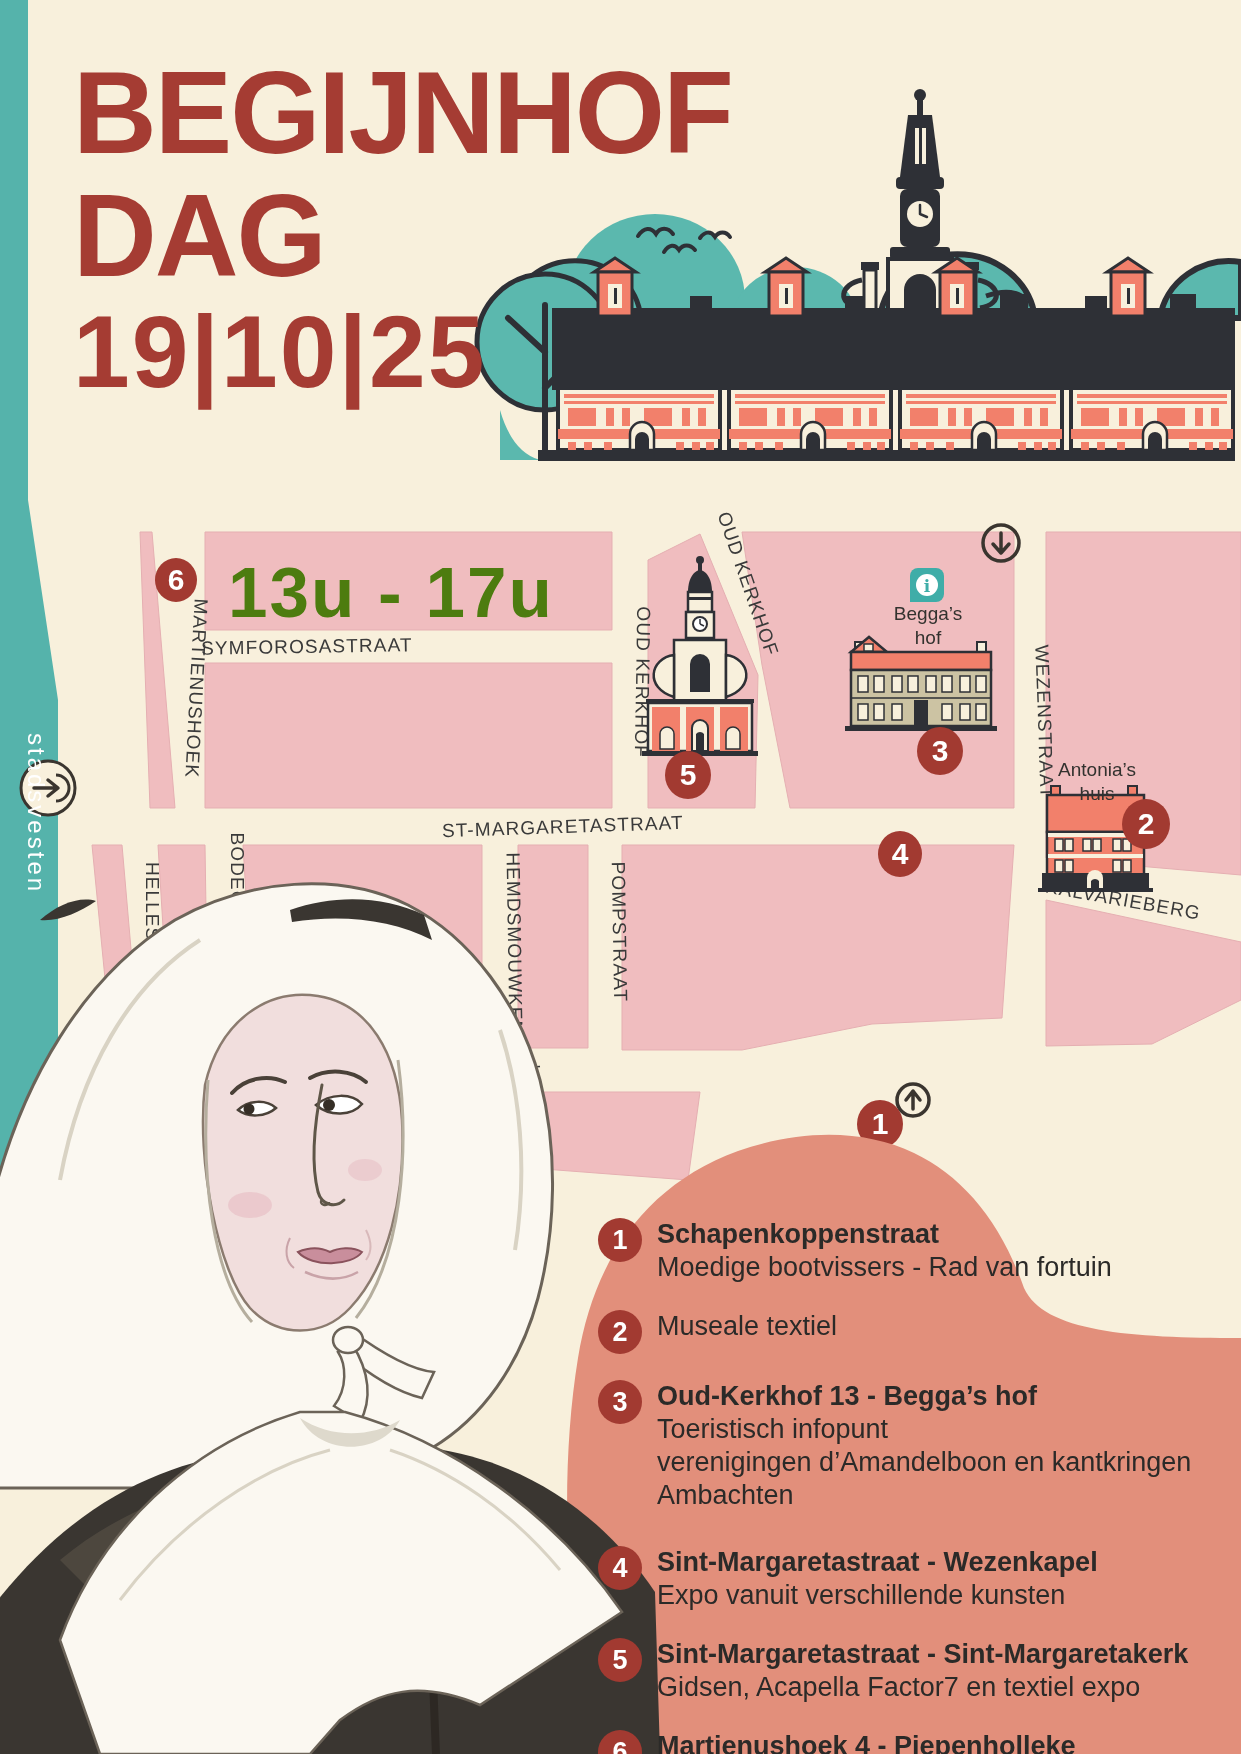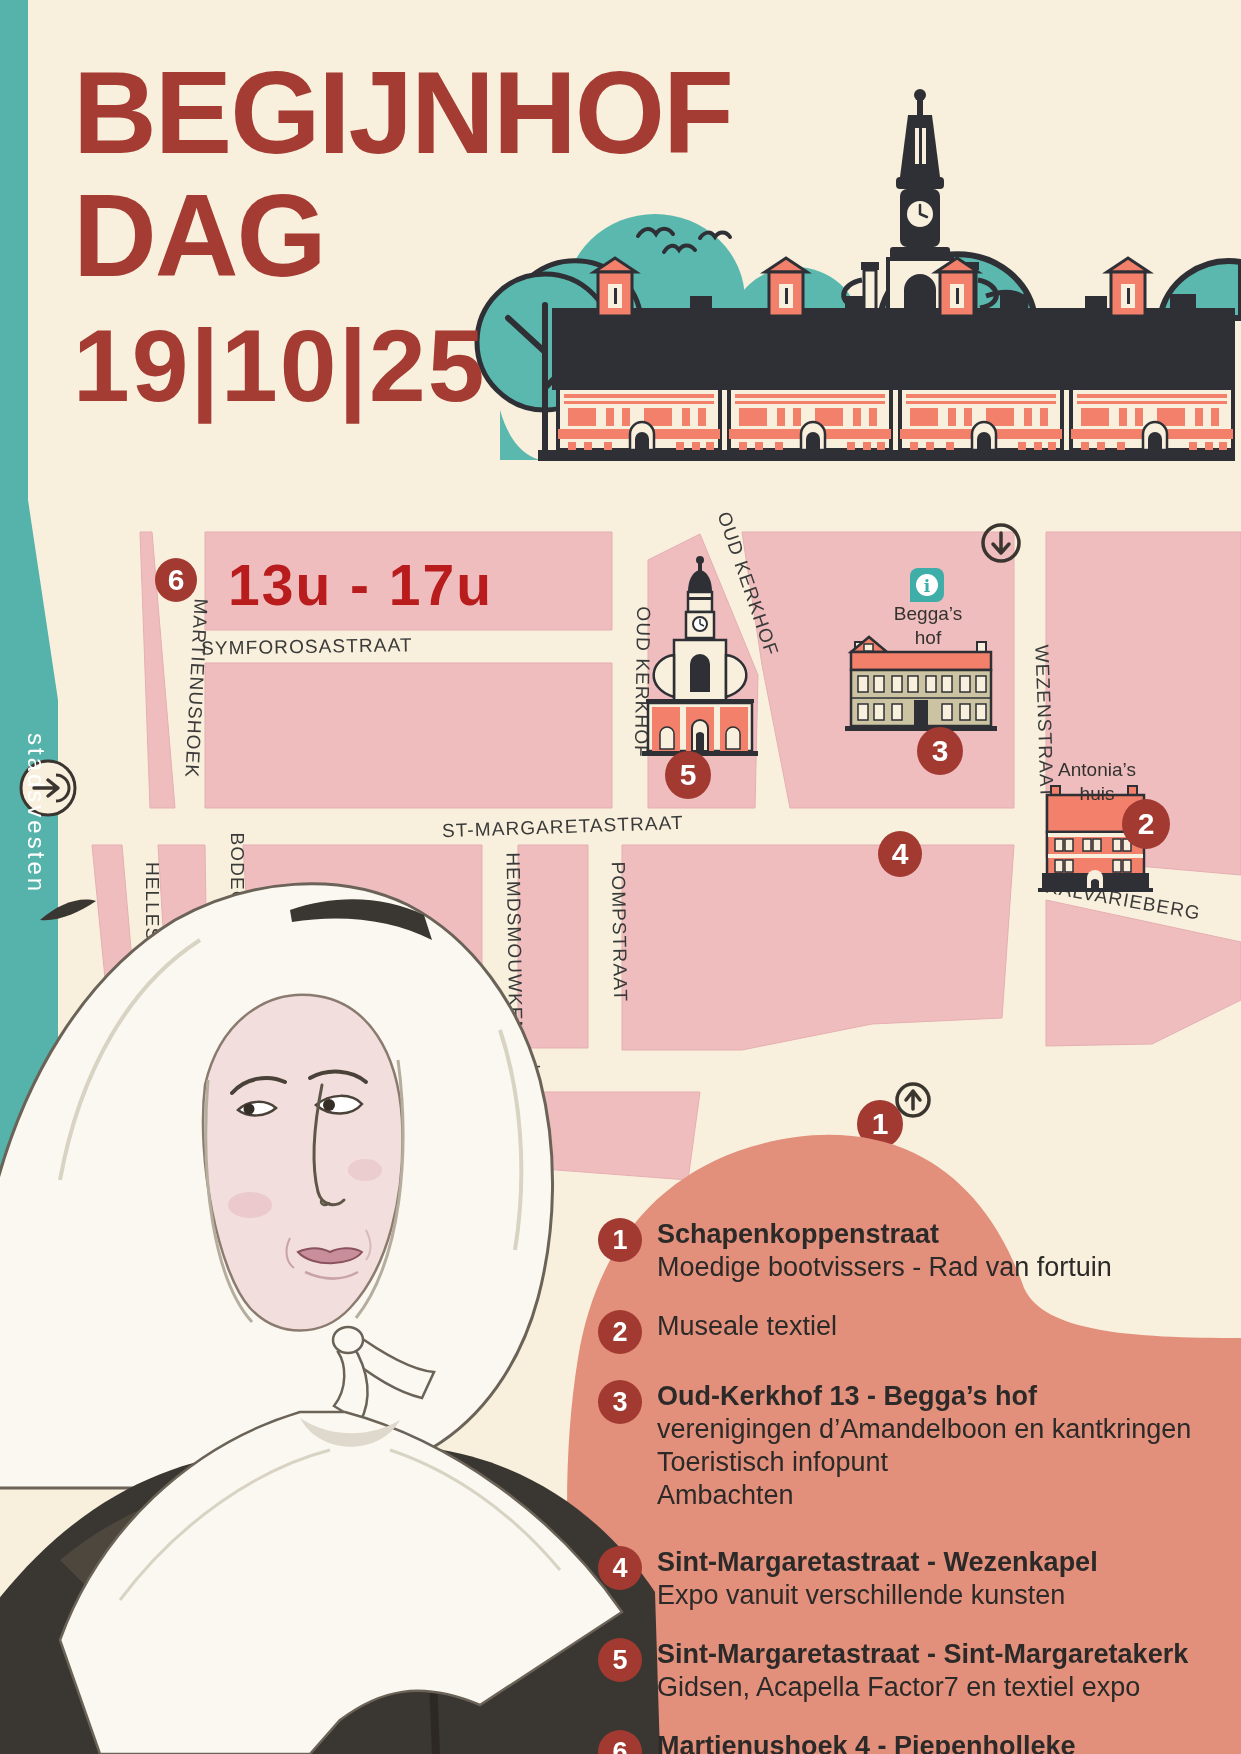--- a/index.html
+++ b/index.html
@@ -8,22 +8,22 @@
     background:#F8F0DC;
     font-family:"Liberation Sans", sans-serif;
   }
   svg text{font-family:"Liberation Sans", sans-serif;}
   #art{position:absolute;left:0;top:0;z-index:0;}
   .street{font-size:19px;letter-spacing:1.1px;fill:#3A3A3A;text-anchor:middle;}
   .marker-num{font-size:30px;font-weight:bold;fill:#FFFFFF;text-anchor:middle;}
   .overlay{position:absolute;z-index:2;}
   .title-block{left:73px;top:52px;color:#A53C33;font-weight:bold;line-height:1.06;}
   .title-line{font-size:116px;letter-spacing:-2px;}
-  .title-date{font-size:102px;letter-spacing:2px;margin-top:14px;}
-  .time-range{left:228px;top:552px;font-size:57px;font-weight:bold;color:#b91c1c;letter-spacing:2px;}
+  .title-date{font-size:102px;letter-spacing:2px;}
+  .time-range{left:228px;top:552px;font-size:71px;font-weight:bold;color:#4d7c0f;letter-spacing:2px;}
   .poi-label{transform:translate(-50%,0);text-align:center;color:#33322F;font-size:19px;line-height:24px;z-index:1;}
   .beggas{left:928px;top:602px;}
   .antonias{left:1097px;top:758px;text-align:center;}
   .stadsvesten{left:50px;top:733px;color:#FFFFFF;font-size:24px;letter-spacing:3px;
     transform:rotate(90deg);transform-origin:0 0;white-space:nowrap;}
   .legend{left:598px;top:1218px;width:640px;color:#2B2A28;}
   .legend-item{display:flex;gap:15px;margin-bottom:26px;}
   .legend-item.gap-lg{margin-bottom:34px;}
   .badge{flex:0 0 44px;width:44px;height:44px;border-radius:50%;background:#A23A31;
     color:#fff;font-size:27px;font-weight:bold;display:flex;align-items:center;justify-content:center;}
@@ -370,22 +370,22 @@
   <div class="legend-item">
     <div class="badge">2</div>
     <div class="ltext">
       <div>Museale textiel</div>
     </div>
   </div>
   <div class="legend-item gap-lg">
     <div class="badge">3</div>
     <div class="ltext">
       <div class="ltitle">Oud-Kerkhof 13 - Begga’s hof</div>
+      <div>Toeristisch infopunt</div>
       <div>verenigingen d’Amandelboon en kantkringen</div>
-      <div>Toeristisch infopunt</div>
       <div>Ambachten</div>
     </div>
   </div>
   <div class="legend-item">
     <div class="badge">4</div>
     <div class="ltext">
       <div class="ltitle">Sint-Margaretastraat - Wezenkapel</div>
       <div>Expo vanuit verschillende kunsten</div>
     </div>
   </div>

